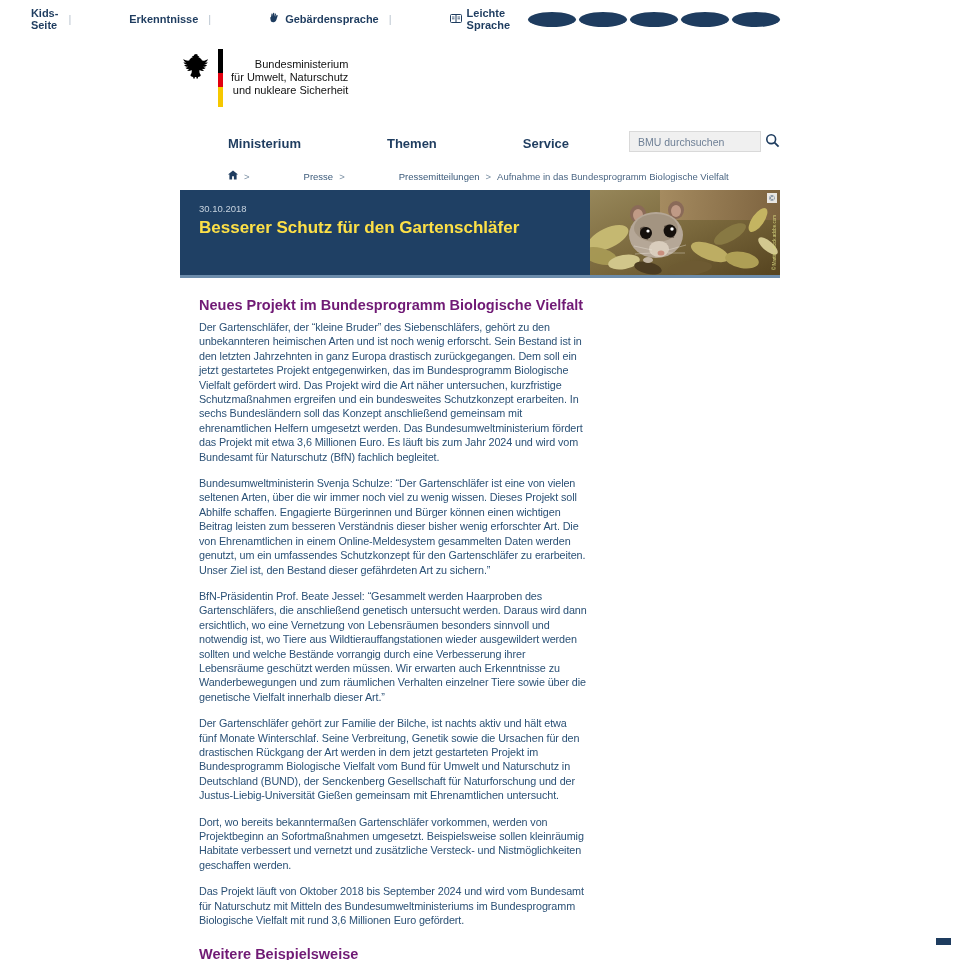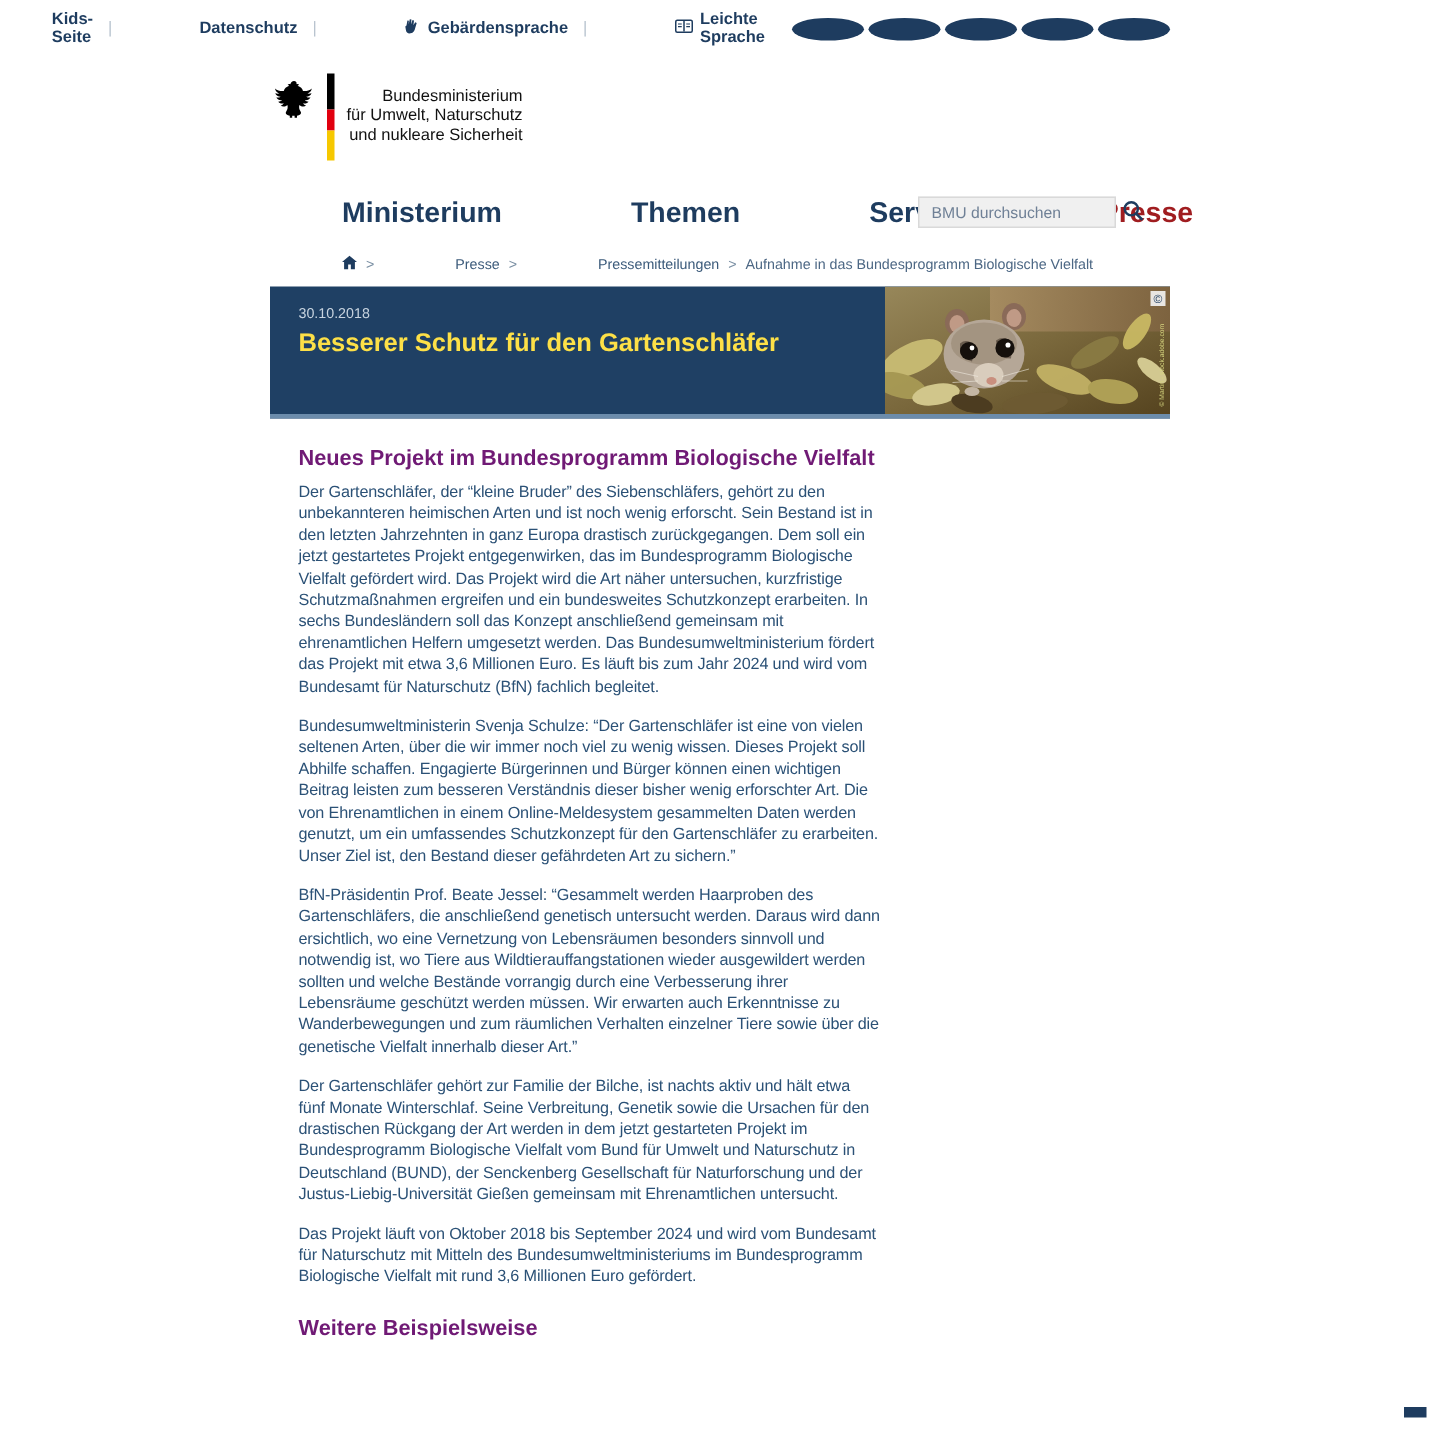--- a/index.html
+++ b/index.html
@@ -23,23 +23,23 @@
   .logo-row { display:flex; align-items:flex-start; margin-top:18px; height:66px;text-align:right; }
   .logo-eagle { margin-top:2px; }
   .logo-flag { width:5px; height:58px; margin-left:6px; display:flex; flex-direction:column; }
   .flag-black { flex:4; background:#000; }
   .flag-red { flex:2.4; background:#e1000f; }
   .flag-gold { flex:3.4; background:#f6c800; }
   .logo-text { margin-left:8px; margin-top:9px; font-size:11px; line-height:13px; color:#111; }
 
   
   .nav-row { margin-top:16px; position:relative; display:flex; gap:38px; align-items:center; height:24px; }
-  .nav-link { font-size:19px; font-weight:bold; color:#1e3c5f; }
+  .nav-link { font-size:13px; font-weight:bold; color:#1e3c5f; }
   .nav-link.active { color:#a01d20; }
-  .search { position:absolute; right:17px; top:0; display:flex; align-items:center;justify-content:center; }
+  .search { position:absolute; right:0; top:0; display:flex; align-items:center;justify-content:center; }
   .search input { width:132px; height:21px; background:#f0f0f0; border:1px solid #d9d9d9;
     font-size:10.5px; padding:0 8px; color:#33506b; font-family:"Liberation Sans", sans-serif; }
   .search input::placeholder { color:#6f8096; }
   .search-btn { background:none; border:none; margin-left:4px; cursor:pointer; padding:0; display:flex; }
 
   
   .breadcrumb { margin-top:15px; display:flex; align-items:center; gap:6px;
     font-size:9.5px; color:#3b5a7a; }
   .breadcrumb a { color:#3b5a7a; display:flex; align-items:center; }
   .breadcrumb .bc-sep { color:#7a8fa3; }
@@ -63,21 +63,21 @@
   .scroll-indicator { position:absolute; left:936px; top:938px; width:15px; height:7px; background:#1e3c5f; }
 </style>
 </head>
 <body>
 
 <div class="topbar">
   <div class="container topbar-inner">
     <span class="sep">|</span>
     <a>Kids-Seite</a>
     <span class="sep">|</span>
-    <a>Datenschutz</a>
+    <a>Erkenntnisse</a>
     <span class="sep">|</span>
     <a>
       <span>
         <svg width="11" height="12" viewBox="0 0 11 12">
             <path fill="#1e3c5f" d="M2 5 L2.6 1.6 L3.6 1.8 L3.4 4.4 L4.2 0.8 L5.3 1 L5 4.4 L6 1.4 L7 1.7 L6.6 4.8 L7.8 2.8 L8.8 3.4 L7.8 6.6 C7.4 8.6 6.6 9.8 4.8 10.2 C3 10.6 1.8 9.6 1.6 8 L1.2 5.6 Z"></path>
           </svg>
       </span>
       <span>Gebärdensprache</span>
     </a>
     <span class="sep">|</span>
@@ -242,19 +242,20 @@
       <text x="186" y="80" font-size="4.5" fill="#d6d67f" transform="rotate(-90 186 80)">© Martin - stock.adobe.com</text>
     </svg>
   </div>
 
   <div class="article">
     <h2>Neues Projekt im Bundesprogramm Biologische Vielfalt</h2>
     <p>Der Gartenschläfer, der “kleine Bruder” des Siebenschläfers, gehört zu den unbekannteren heimischen Arten und ist noch wenig erforscht. Sein Bestand ist in den letzten Jahrzehnten in ganz Europa drastisch zurückgegangen. Dem soll ein jetzt gestartetes Projekt entgegenwirken, das im Bundesprogramm Biologische Vielfalt gefördert wird. Das Projekt wird die Art näher untersuchen, kurzfristige Schutzmaßnahmen ergreifen und ein bundesweites Schutzkonzept erarbeiten. In sechs Bundesländern soll das Konzept anschließend gemeinsam mit ehrenamtlichen Helfern umgesetzt werden. Das Bundesumweltministerium fördert das Projekt mit etwa 3,6 Millionen Euro. Es läuft bis zum Jahr 2024 und wird vom Bundesamt für Naturschutz (BfN) fachlich begleitet.</p>
     <p>Bundesumweltministerin Svenja Schulze: “Der Gartenschläfer ist eine von vielen seltenen Arten, über die wir immer noch viel zu wenig wissen. Dieses Projekt soll Abhilfe schaffen. Engagierte Bürgerinnen und Bürger können einen wichtigen Beitrag leisten zum besseren Verständnis dieser bisher wenig erforschter Art. Die von Ehrenamtlichen in einem Online-Meldesystem gesammelten Daten werden genutzt, um ein umfassendes Schutzkonzept für den Gartenschläfer zu erarbeiten. Unser Ziel ist, den Bestand dieser gefährdeten Art zu sichern.”</p>
     <p>BfN-Präsidentin Prof. Beate Jessel: “Gesammelt werden Haarproben des Gartenschläfers, die anschließend genetisch untersucht werden. Daraus wird dann ersichtlich, wo eine Vernetzung von Lebensräumen besonders sinnvoll und notwendig ist, wo Tiere aus Wildtierauffangstationen wieder ausgewildert werden sollten und welche Bestände vorrangig durch eine Verbesserung ihrer Lebensräume geschützt werden müssen. Wir erwarten auch Erkenntnisse zu Wanderbewegungen und zum räumlichen Verhalten einzelner Tiere sowie über die genetische Vielfalt innerhalb dieser Art.”</p>
     <p>Der Gartenschläfer gehört zur Familie der Bilche, ist nachts aktiv und hält etwa fünf Monate Winterschlaf. Seine Verbreitung, Genetik sowie die Ursachen für den drastischen Rückgang der Art werden in dem jetzt gestarteten Projekt im Bundesprogramm Biologische Vielfalt vom Bund für Umwelt und Naturschutz in Deutschland (BUND), der Senckenberg Gesellschaft für Naturforschung und der Justus-Liebig-Universität Gießen gemeinsam mit Ehrenamtlichen untersucht.</p>
+    <p>Dort, wo bereits bekanntermaßen Gartenschläfer vorkommen, werden von Projektbeginn an Sofortmaßnahmen umgesetzt. Beispielsweise sollen kleinräumig Habitate verbessert und vernetzt und zusätzliche Versteck- und Nistmöglichkeiten geschaffen werden.</p>
     <p>Das Projekt läuft von Oktober 2018 bis September 2024 und wird vom Bundesamt für Naturschutz mit Mitteln des Bundesumweltministeriums im Bundesprogramm Biologische Vielfalt mit rund 3,6 Millionen Euro gefördert.</p>
     <h2>Weitere Beispielsweise</h2>
 
   </div>
 </div>
 
 <div class="scroll-indicator"></div>
 
 </body></html>

